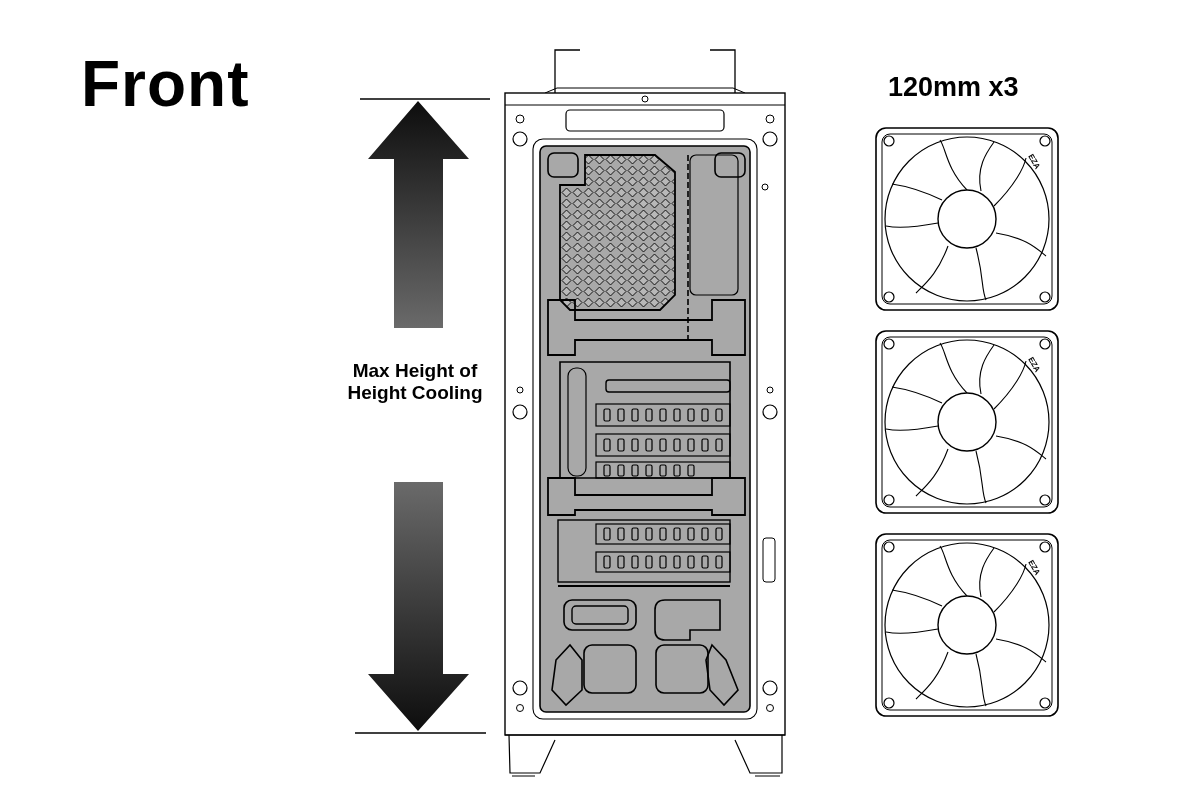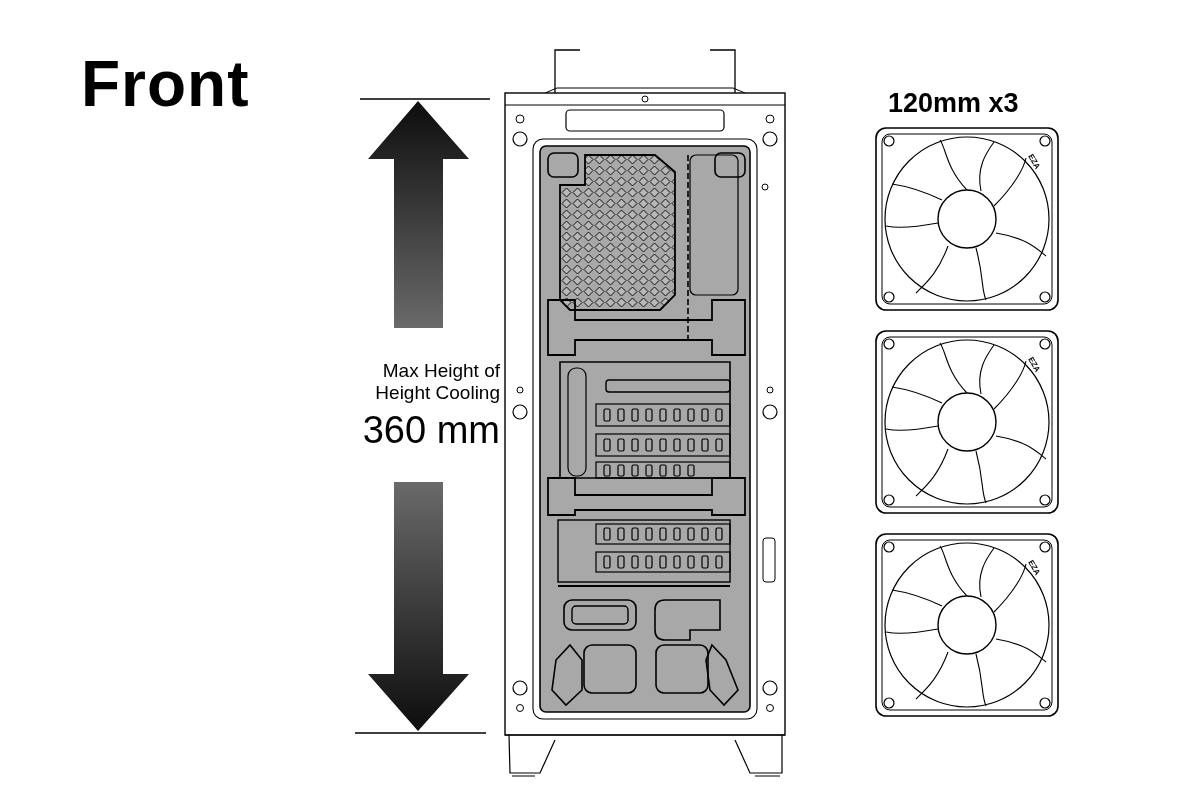--- a/index.html
+++ b/index.html
@@ -1,32 +1,31 @@
 <!DOCTYPE html>
 <html><head>
 <meta charset="utf-8">
 <style>
   html,body{margin:0;padding:0;background:#fff;}
   body{width:1200px;height:800px;position:relative;overflow:hidden;font-family:"Liberation Sans",sans-serif;color:#000;}
   .title{position:absolute;left:72px;top:52px;font-size:64px;font-weight:bold;letter-spacing:1px;line-height:1;margin-left:9px;}
-  .fan-label{position:absolute;left:888px;top:88px;font-size:27px;font-weight:bold;}
-  .dim-label{position:absolute;left:330px;top:360px;width:170px;text-align:right;font-weight:normal;}
+  .fan-label{position:absolute;left:888px;top:72px;font-size:27px;font-weight:bold;}
+  .dim-label{position:absolute;left:330px;top:360px;width:170px;text-align:center;font-weight:bold;}
   .dim-label .l1{font-size:19px;line-height:22px;display:block;}
   .dim-label .l2{font-size:38px;line-height:44px;display:block;margin-top:4px;}
   svg{position:absolute;left:0;top:0;}
 </style>
 </head>
 <body>
 
 <div class="title">Front</div>
 <div class="fan-label">120mm x3</div>
 <div class="dim-label">
   <span class="l1">Max Height of</span>
   <span class="l1">Height Cooling</span>
-  <span class="l2">360 mm</span>
 </div>
 
 <svg width="1200" height="800" viewBox="0 0 1200 800">
   <defs>
     <linearGradient id="gUp" x1="0" y1="0" x2="0" y2="1">
       <stop offset="0" stop-color="#0d0d0d"></stop>
         <stop offset="1" stop-color="#6a6a6a"></stop>
     </linearGradient>
     <linearGradient id="gDown" x1="0" y1="0" x2="0" y2="1">
       <stop offset="0" stop-color="#6a6a6a"></stop>

